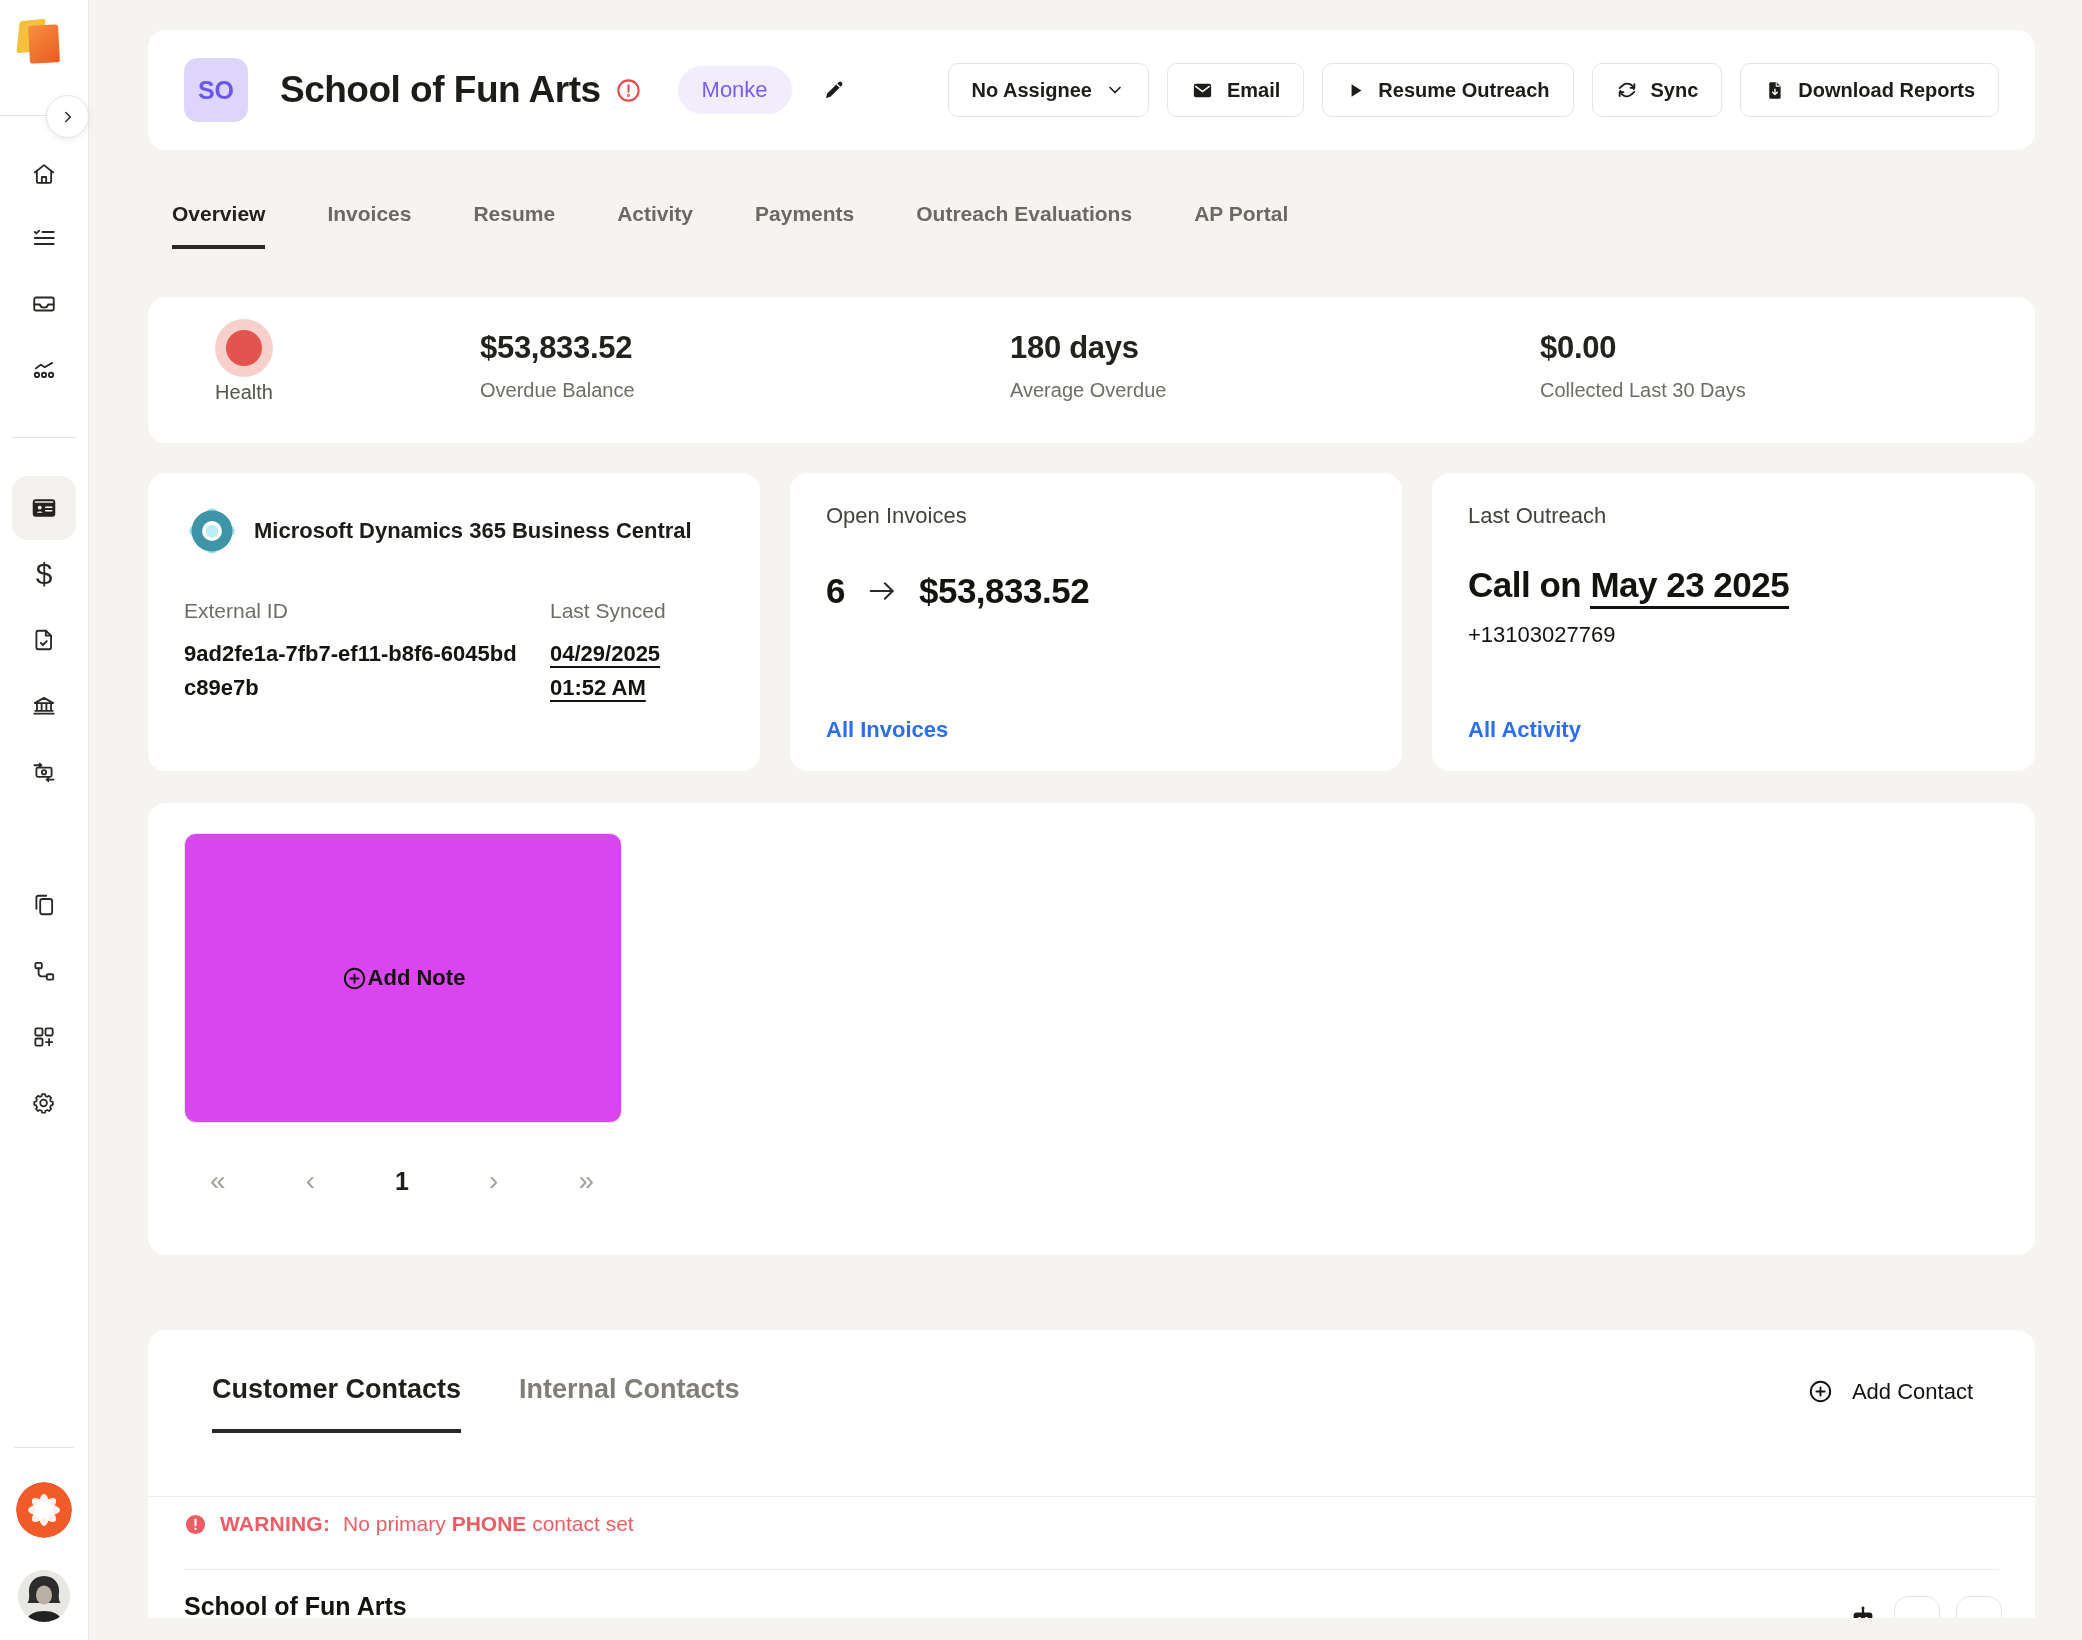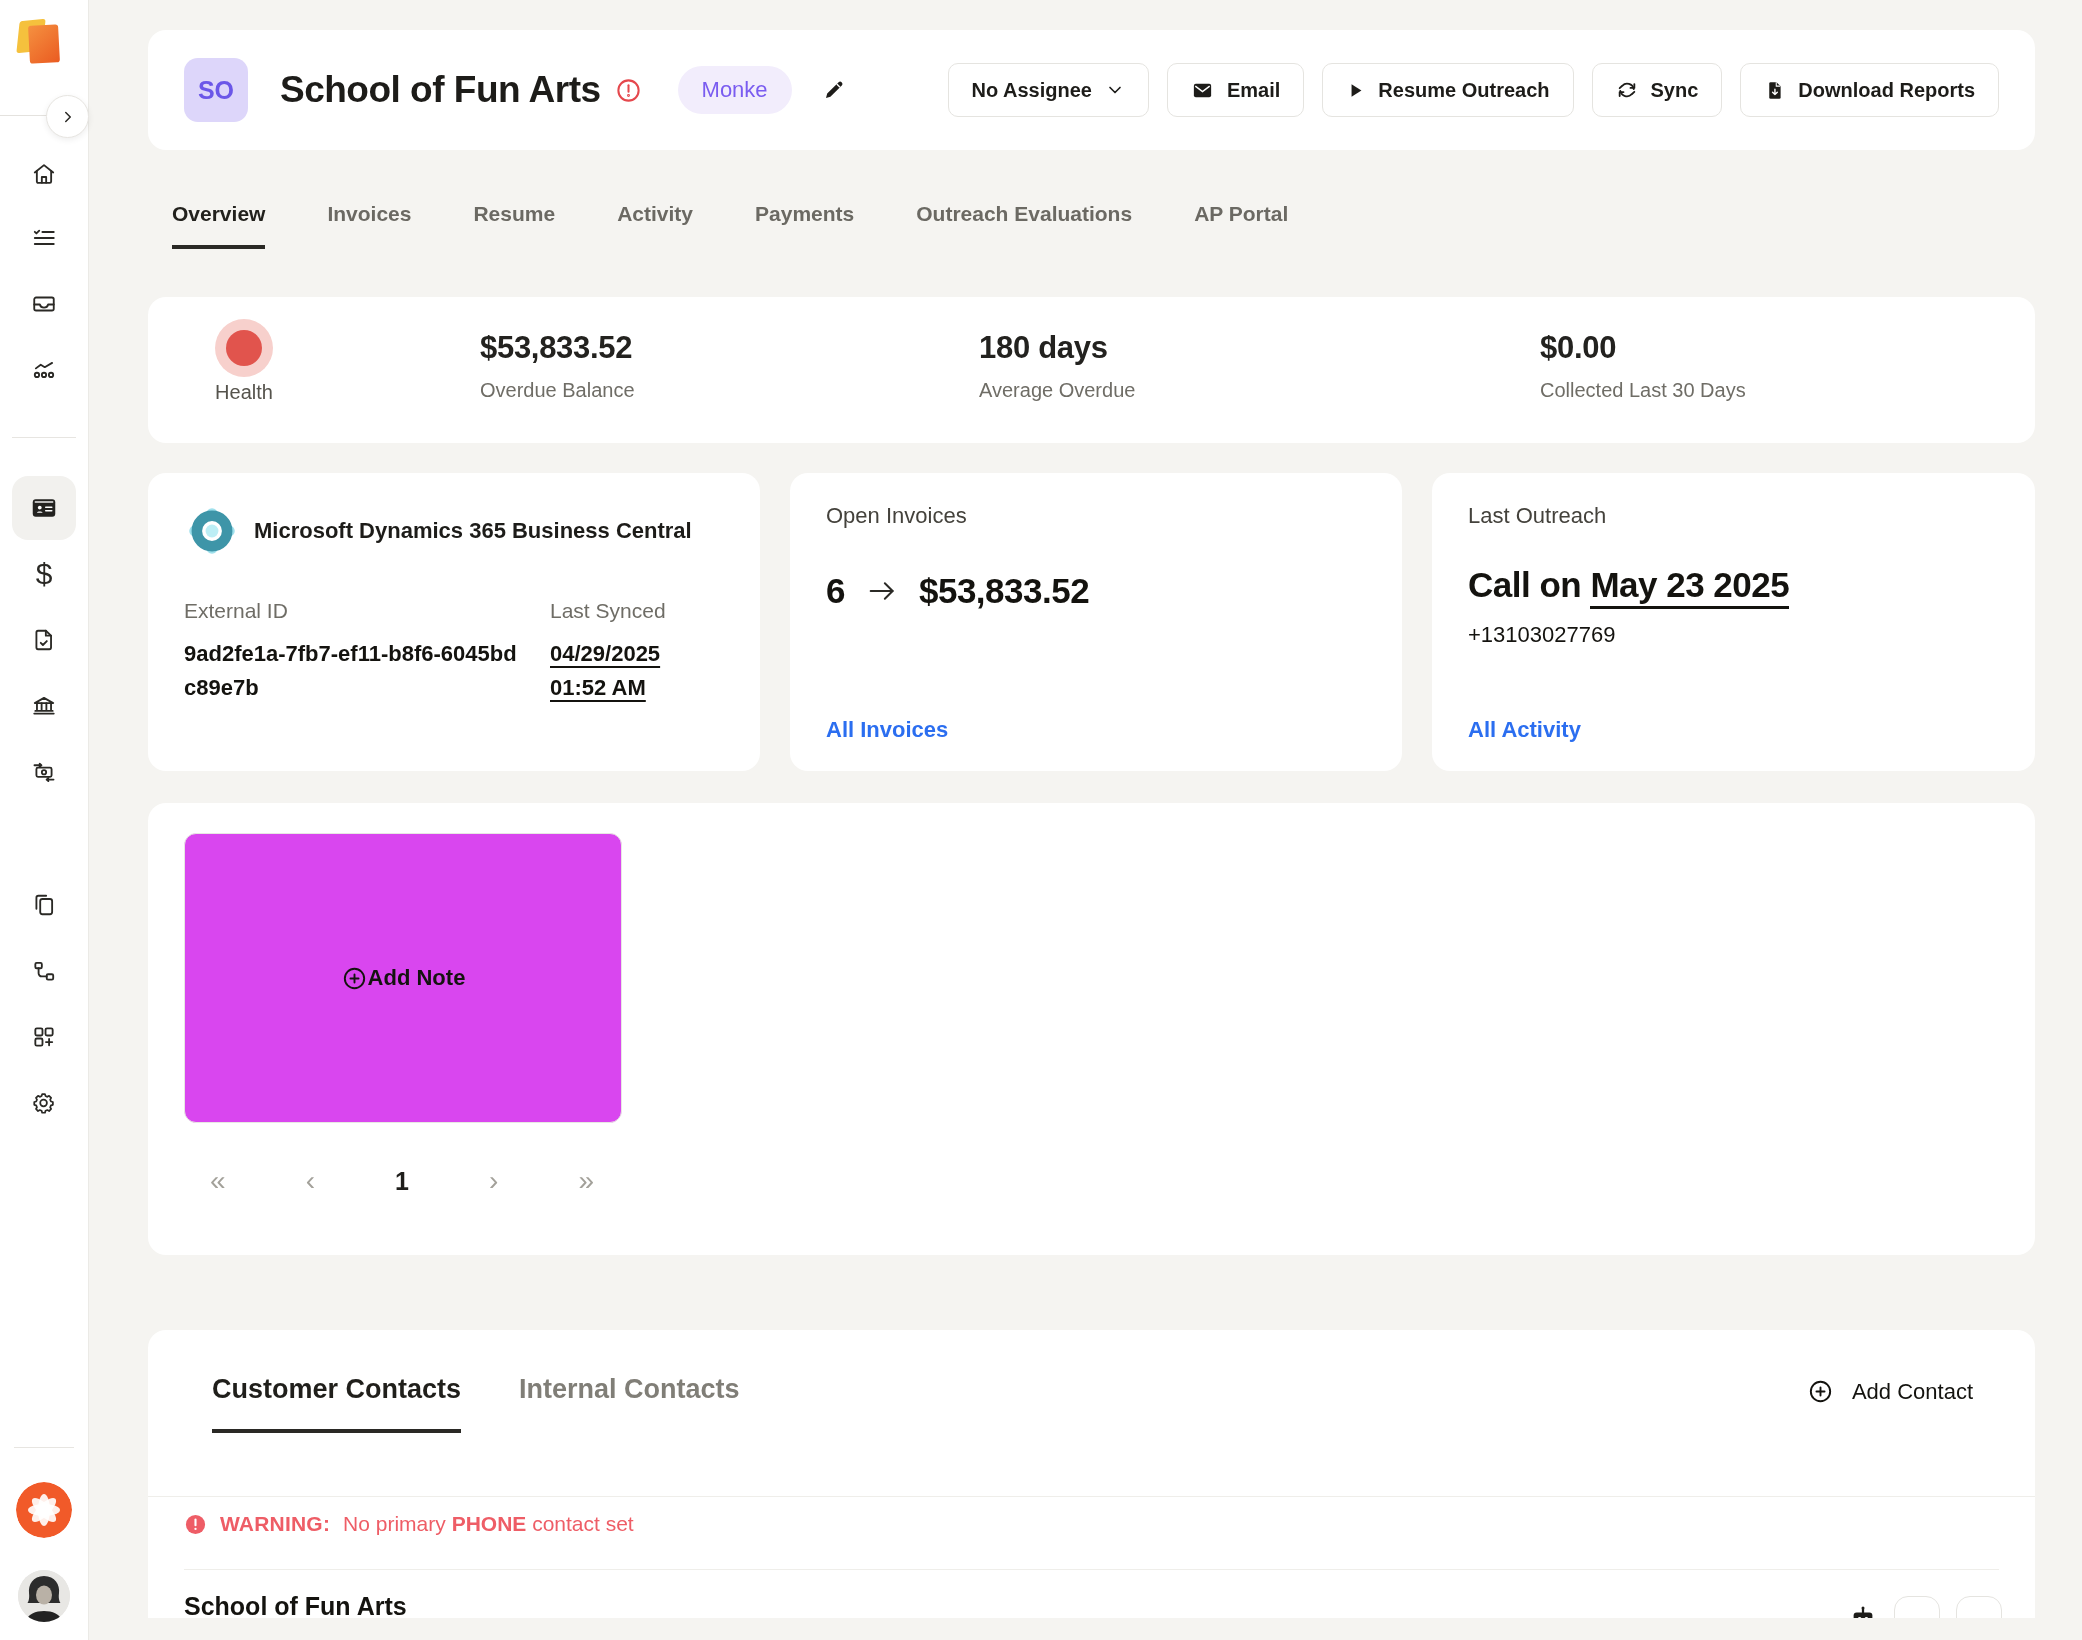--- a/index.html
+++ b/index.html
@@ -329,21 +329,21 @@
   <div class="health">
     <div class="health-dot">
         <i></i>
       </div>
     <div class="health-label">Health</div>
   </div>
   <div class="stat" style="left:332px">
     <div class="v">$53,833.52</div>
     <div class="l">Overdue Balance</div>
   </div>
-  <div class="stat" style="left:831px">
+  <div class="stat" style="left:862px">
     <div class="v">180 days</div>
     <div class="l">Average Overdue</div>
   </div>
   <div class="stat" style="left:1392px">
     <div class="v">$0.00</div>
     <div class="l">Collected Last 30 Days</div>
   </div>
 </section>
 
 <section class="card info-card" style="left:148px;width:612px">

